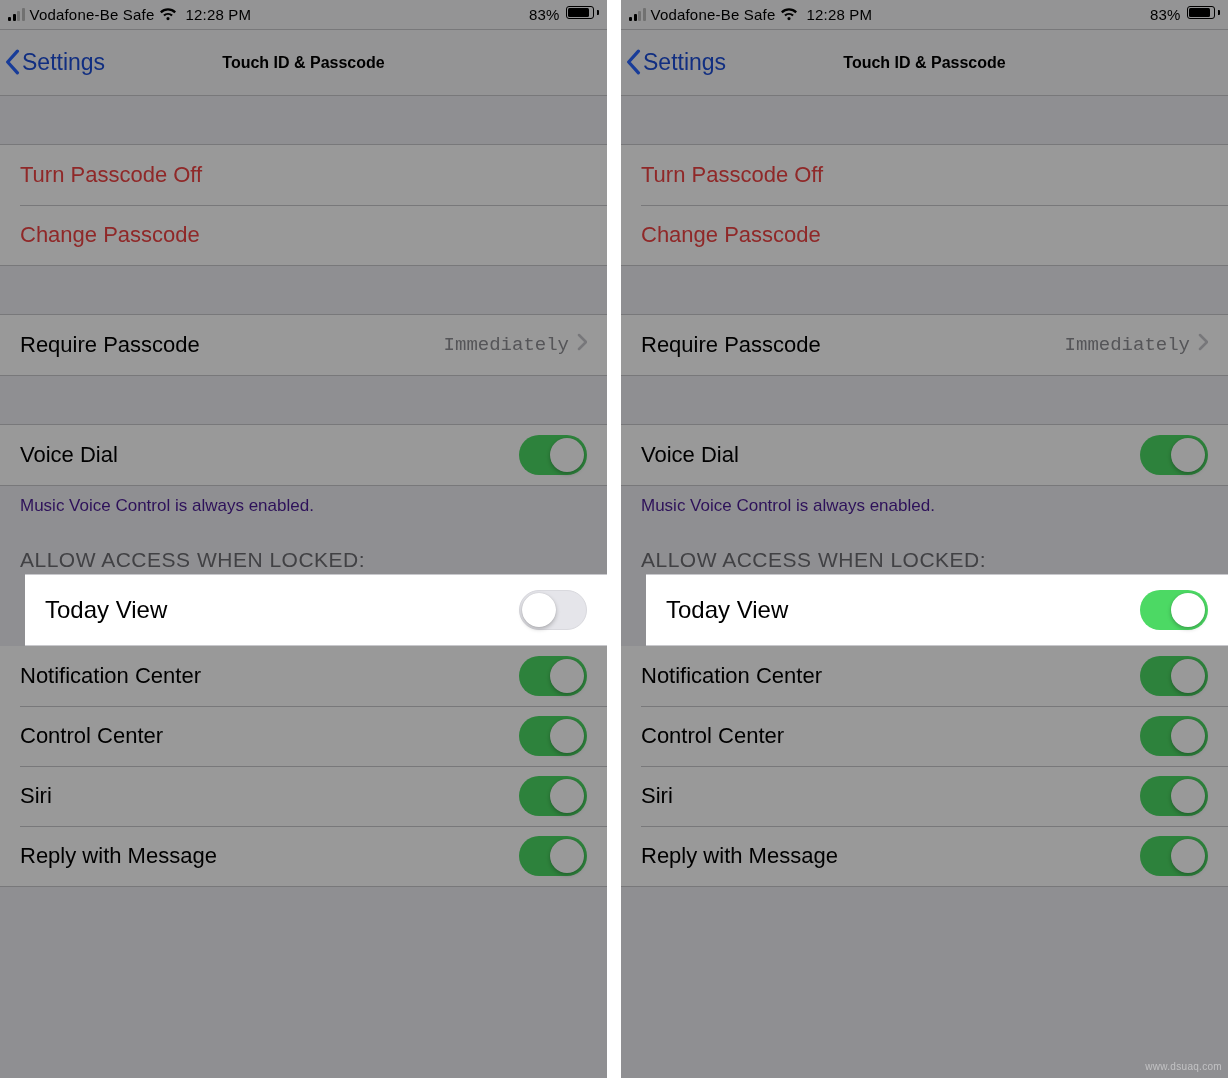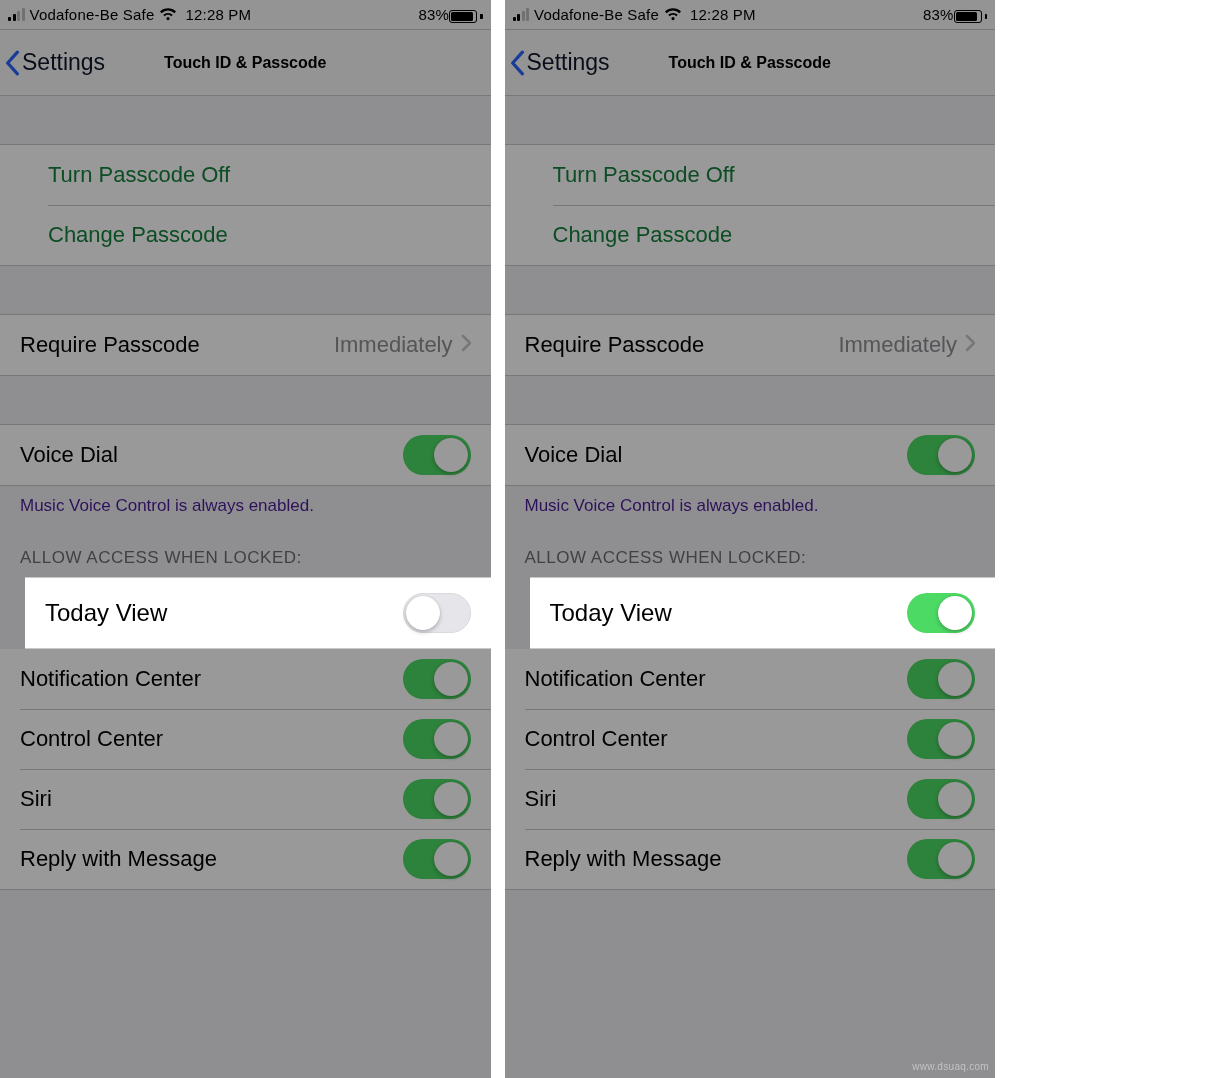--- a/index.html
+++ b/index.html
@@ -1,54 +1,54 @@
 <!DOCTYPE html>
 <html><head>
 <meta charset="utf-8">
 <style>
   * { box-sizing: border-box; margin: 0; padding: 0; }
   html, body { width: 1228px; height: 1078px; overflow: hidden; background: #fff; font-family: -apple-system, "Helvetica Neue", Arial, sans-serif; }
-  .container { display: flex; width: 995px; height: 1078px; }
+  .container { display: flex; width: 1228px; height: 1078px; }
   .gap { width: 14px; flex: 0 0 14px; background: #fff; }
   .phone { position: relative; flex: 1; height: 100%; background: #efeff4; overflow: hidden; }
   .dim-overlay { position: absolute; inset: 0; background: rgba(0,0,0,0.40); pointer-events: none; z-index: 5; }
 
   
   .status-bar { height: 30px; background: #f7f7f8; display: flex; align-items: center; padding: 0 8px; font-size: 15px; color:#000; letter-spacing: 0.2px; border-bottom: 1px solid #c8c8cc; }
   .sb-left { display: flex; align-items: center; gap: 5px; }
   .sb-spacer { flex: 1; }
-  .sb-right { display: flex; align-items: flex-end; }
+  .sb-right { display: flex; align-items: flex-start; gap: 6px; }
   .bars { display: flex; align-items: flex-end; gap: 1.5px; height: 12px;}
   .bars span { width: 3px; background:#000; border-radius:1px; }
   .bars span:nth-child(1){height:4px;}
   .bars span:nth-child(2){height:7px;}
   .bars span:nth-child(3){height:10px; background:#bdbdbd;}
   .bars span:nth-child(4){height:13px; background:#bdbdbd;}
   .wifi svg { display:block; }
   .battery { display:flex; align-items:center; gap:3px;}
   .battery-body { width:28px; height:13px; border:1.5px solid #000; border-radius:3px; position:relative;}
   .battery-body::after{ content:""; position:absolute; left:1px; top:1px; bottom:1px; width:83%; background:#000; border-radius:1.5px;}
   .battery-tip{ width:2.5px; height:5px; background:#000; border-radius:0 1px 1px 0;}
 
   
   .nav-bar { height: 66px; background:#f7f7f8; border-bottom:1px solid #c8c8cc; position:relative; display:flex; align-items:center; padding: 0 4px;}
-  .back { display:flex; align-items:center; gap:2px; color:#0f172a; font-size:23px; }
+  .back { display:flex; gap:2px; color:#1d4ed8; font-size:23px; }
   .back svg { display:block;}
   .nav-title { position:absolute; left:50%; top:50%; transform:translate(-50%,-50%); font-weight:600; font-size:16px; color:#000; white-space:nowrap;}
 
   
   .group-spacer { height: 48px; }
   .cell-group { background:#fff; border-top:1px solid #c8c8cc; border-bottom:1px solid #c8c8cc; }
   .cell { display:flex; align-items:center; min-height:60px; padding: 0 20px; font-size:22px; color:#000; position:relative; }
   .cell + .cell::before { content:""; position:absolute; left:20px; right:0; top:0; height:1px; background:#c8c8cc; }
-  .cell.link { color:#15803d;margin-left:28px; }
-  .cell .value { margin-left:auto; color:#8e8e93; font-size:22px; display:flex; align-items:center; gap:8px;}
+  .cell.link { color:#ef4444; }
+  .cell .value { margin-left:auto; color:#8e8e93; font-size:19px; display:flex; align-items:center; gap:8px;font-family:Liberation Mono, monospace;}
   .chev { color:#c7c7cc; }
   .footer-text { padding: 10px 20px 0; color:#4c1d95; font-size:17px; }
-  .section-header { padding: 32px 20px 9px; color:#6d6d72; font-size:17px; letter-spacing:0.5px; }
+  .section-header { padding: 32px 20px 2px; color:#6d6d72; font-size:21px; letter-spacing:0.5px; }
 
   
   .toggle { margin-left:auto; width:68px; height:40px; border-radius:40px; position:relative; flex:0 0 68px; }
   .toggle.on { background:#4cd964; }
   .toggle.off { background:#e5e5ea; border:1.5px solid #d9d9de; }
   .knob { position:absolute; top:3px; width:34px; height:34px; border-radius:50%; background:#fff; box-shadow:0 2px 4px rgba(0,0,0,0.25), 0 0 1px rgba(0,0,0,0.15);}
   .toggle.on .knob { right:3px; }
   .toggle.off .knob { left:2px; top:1.5px; }
 
   

